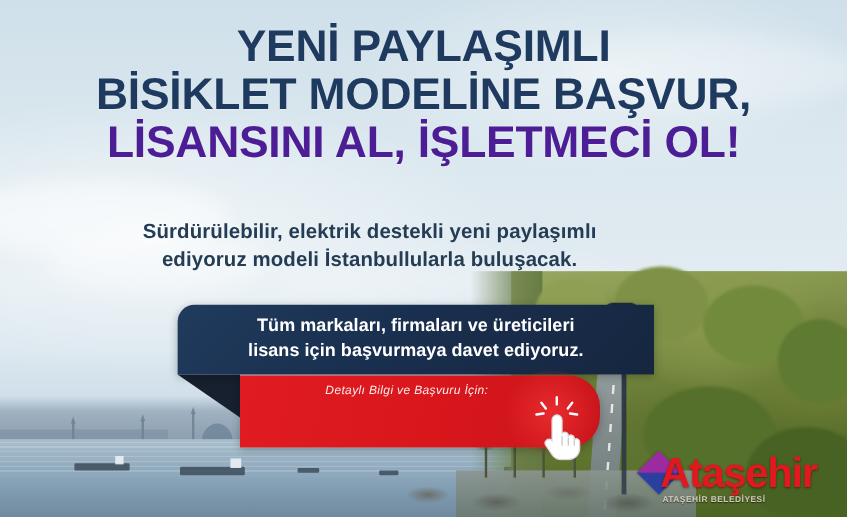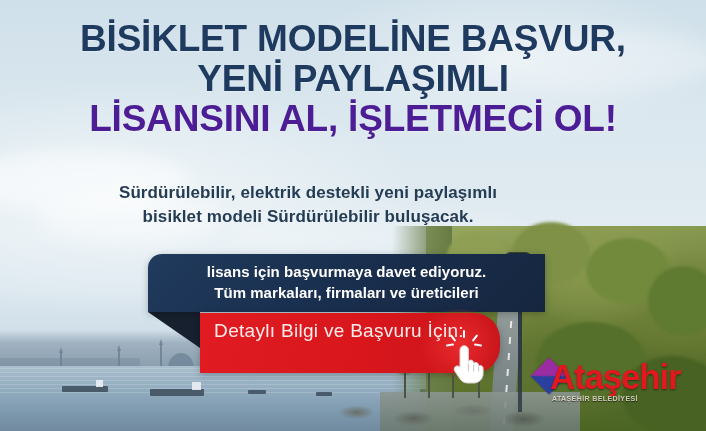--- a/index.html
+++ b/index.html
@@ -235,23 +235,24 @@
   .red-glow{
     position:absolute; right:-6px; top:-4px; width:92px; height:70px;
     border-radius:50%;
     background: radial-gradient(circle, rgba(255,60,60,.55), rgba(220,22,28,0) 70%);
   }
   .red-line1 {
     position: absolute;
     left: 0; top: 7px; width: 278px;
     text-align: center;
     color: #fdeaea;
-    font-size: 19px;
+    font-size: 10px;
     font-weight: 400;
     letter-spacing: .3px;
+    font-style: italic;
   }
   .red-line2 {
     position: absolute;
     left: 0; top: 28px; width: 278px;
     text-align: center;
     color: #ffffff;
     font-size: 20px;
     font-weight: 800;
     letter-spacing: -.2px;
   }
@@ -264,21 +265,21 @@
   }
   .ray {
     position: absolute;
     background: #ffffff;
     border-radius: 1px;
   }
 
   
   .logo {
     position: absolute;
-    left: 536px; top: 359px;
+    left: 536px; top: 377px;
     width: 166px; height: 48px;
   }
   .logo-diamond {
     position: absolute;
     left: 0; top: 4px;
     width: 26px; height: 26px;
     transform: rotate(45deg);
     background: linear-gradient(135deg, #9b2ba0 0%, #9b2ba0 48%, #2a3f9e 52%, #2a3f9e 100%);
     box-shadow: 0 0 2px rgba(0,0,0,.4);
   }
@@ -358,35 +359,35 @@
   <div class="palm" style="left:404px;top:372px;height:26px;"></div>
   <div class="palm" style="left:428px;top:368px;height:30px;"></div>
   <div class="palm" style="left:452px;top:374px;height:24px;"></div>
   <div class="palm" style="left:478px;top:370px;height:28px;"></div>
 
   <div class="lamp-head"></div>
   <div class="lamp-neck"></div>
   <div class="lamp-pole"></div>
 
   <div class="headline">
+    <span class="hl hl1">YENİ PAYLAŞIMLI</span>
     <span class="hl hl2">BİSİKLET MODELİNE BAŞVUR,</span>
-    <span class="hl hl1">YENİ PAYLAŞIMLI</span>
     <span class="hl hl3">LİSANSINI AL, İŞLETMECİ OL!</span>
   </div>
 
   <div class="subhead">
     <div>Sürdürülebilir, elektrik destekli yeni paylaşımlı</div>
-    <div>bisiklet modeli Sürdürülebilir buluşacak.</div>
+    <div>ediyoruz modeli İstanbullularla buluşacak.</div>
   </div>
 
   <div class="navy-tail"></div>
   <div class="navy-box">
     <div class="navy-text">
+      <div>Tüm markaları, firmaları ve üreticileri</div>
       <div>lisans için başvurmaya davet ediyoruz.</div>
-      <div>Tüm markaları, firmaları ve üreticileri</div>
     </div>
   </div>
 
   <div class="red-box">
     <div class="red-glow"></div>
     <div class="red-line1">Detaylı Bilgi ve Başvuru İçin:</div>
   </div>
 
   <div class="cursor-wrap">
     <div class="ray" style="left:20px;top:0px;width:2px;height:8px;"></div>

